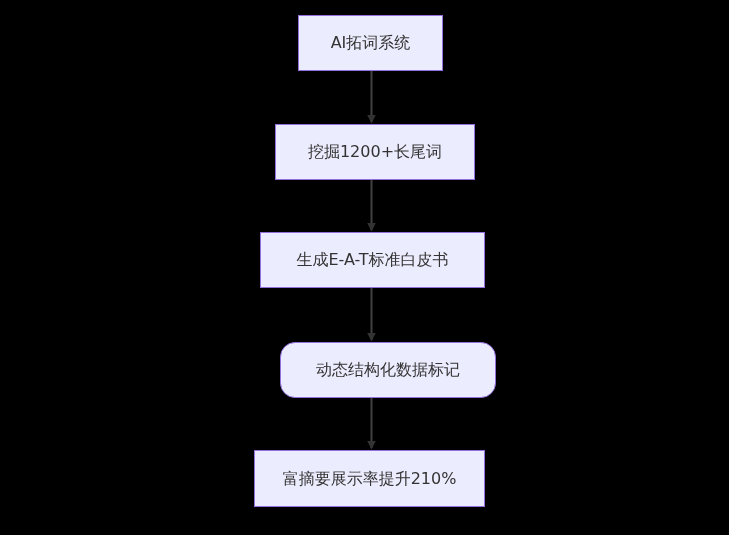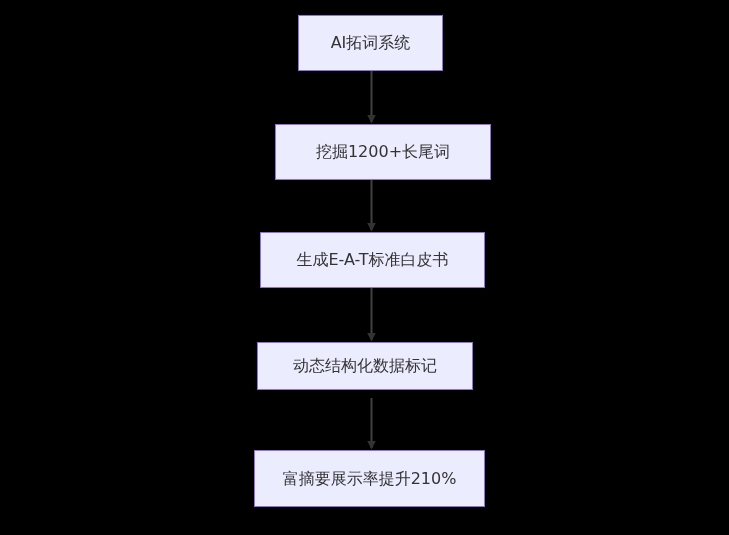--- a/index.html
+++ b/index.html
@@ -29,23 +29,23 @@
     color: #333333;
     font-size: 16px;
     line-height: 1;
     display: flex;
     align-items: center;
     justify-content: center;
     text-align: center;
     white-space: nowrap;
   }
   .n1 { left: 298px; top: 15px;  width: 145px; height: 56px; }
-  .n2 { left: 275px; top: 124px; width: 216px; height: 56px; }
+  .n2 { left: 275px; top: 124px; width: 200px; height: 56px; }
   .n3 { left: 260px; top: 232px; width: 225px; height: 56px; }
-  .n4 { left: 257px; top: 342px; width: 216px; height: 48px; }
+  .n4 { left: 280px; top: 342px; width: 216px; height: 56px; border-radius: 15px; }
   .n5 { left: 254px; top: 450px; width: 231px; height: 57px; justify-content: center; }
 </style>
 </head>
 <body>
 
 <div class="canvas">
 
   <svg class="edges-layer" width="729" height="535" viewBox="0 0 729 535" xmlns="http://www.w3.org/2000/svg">
     <defs>
       <marker id="arrowhead" markerWidth="9" markerHeight="9" refX="7.5" refY="4.5" orient="auto" markerUnits="userSpaceOnUse">

